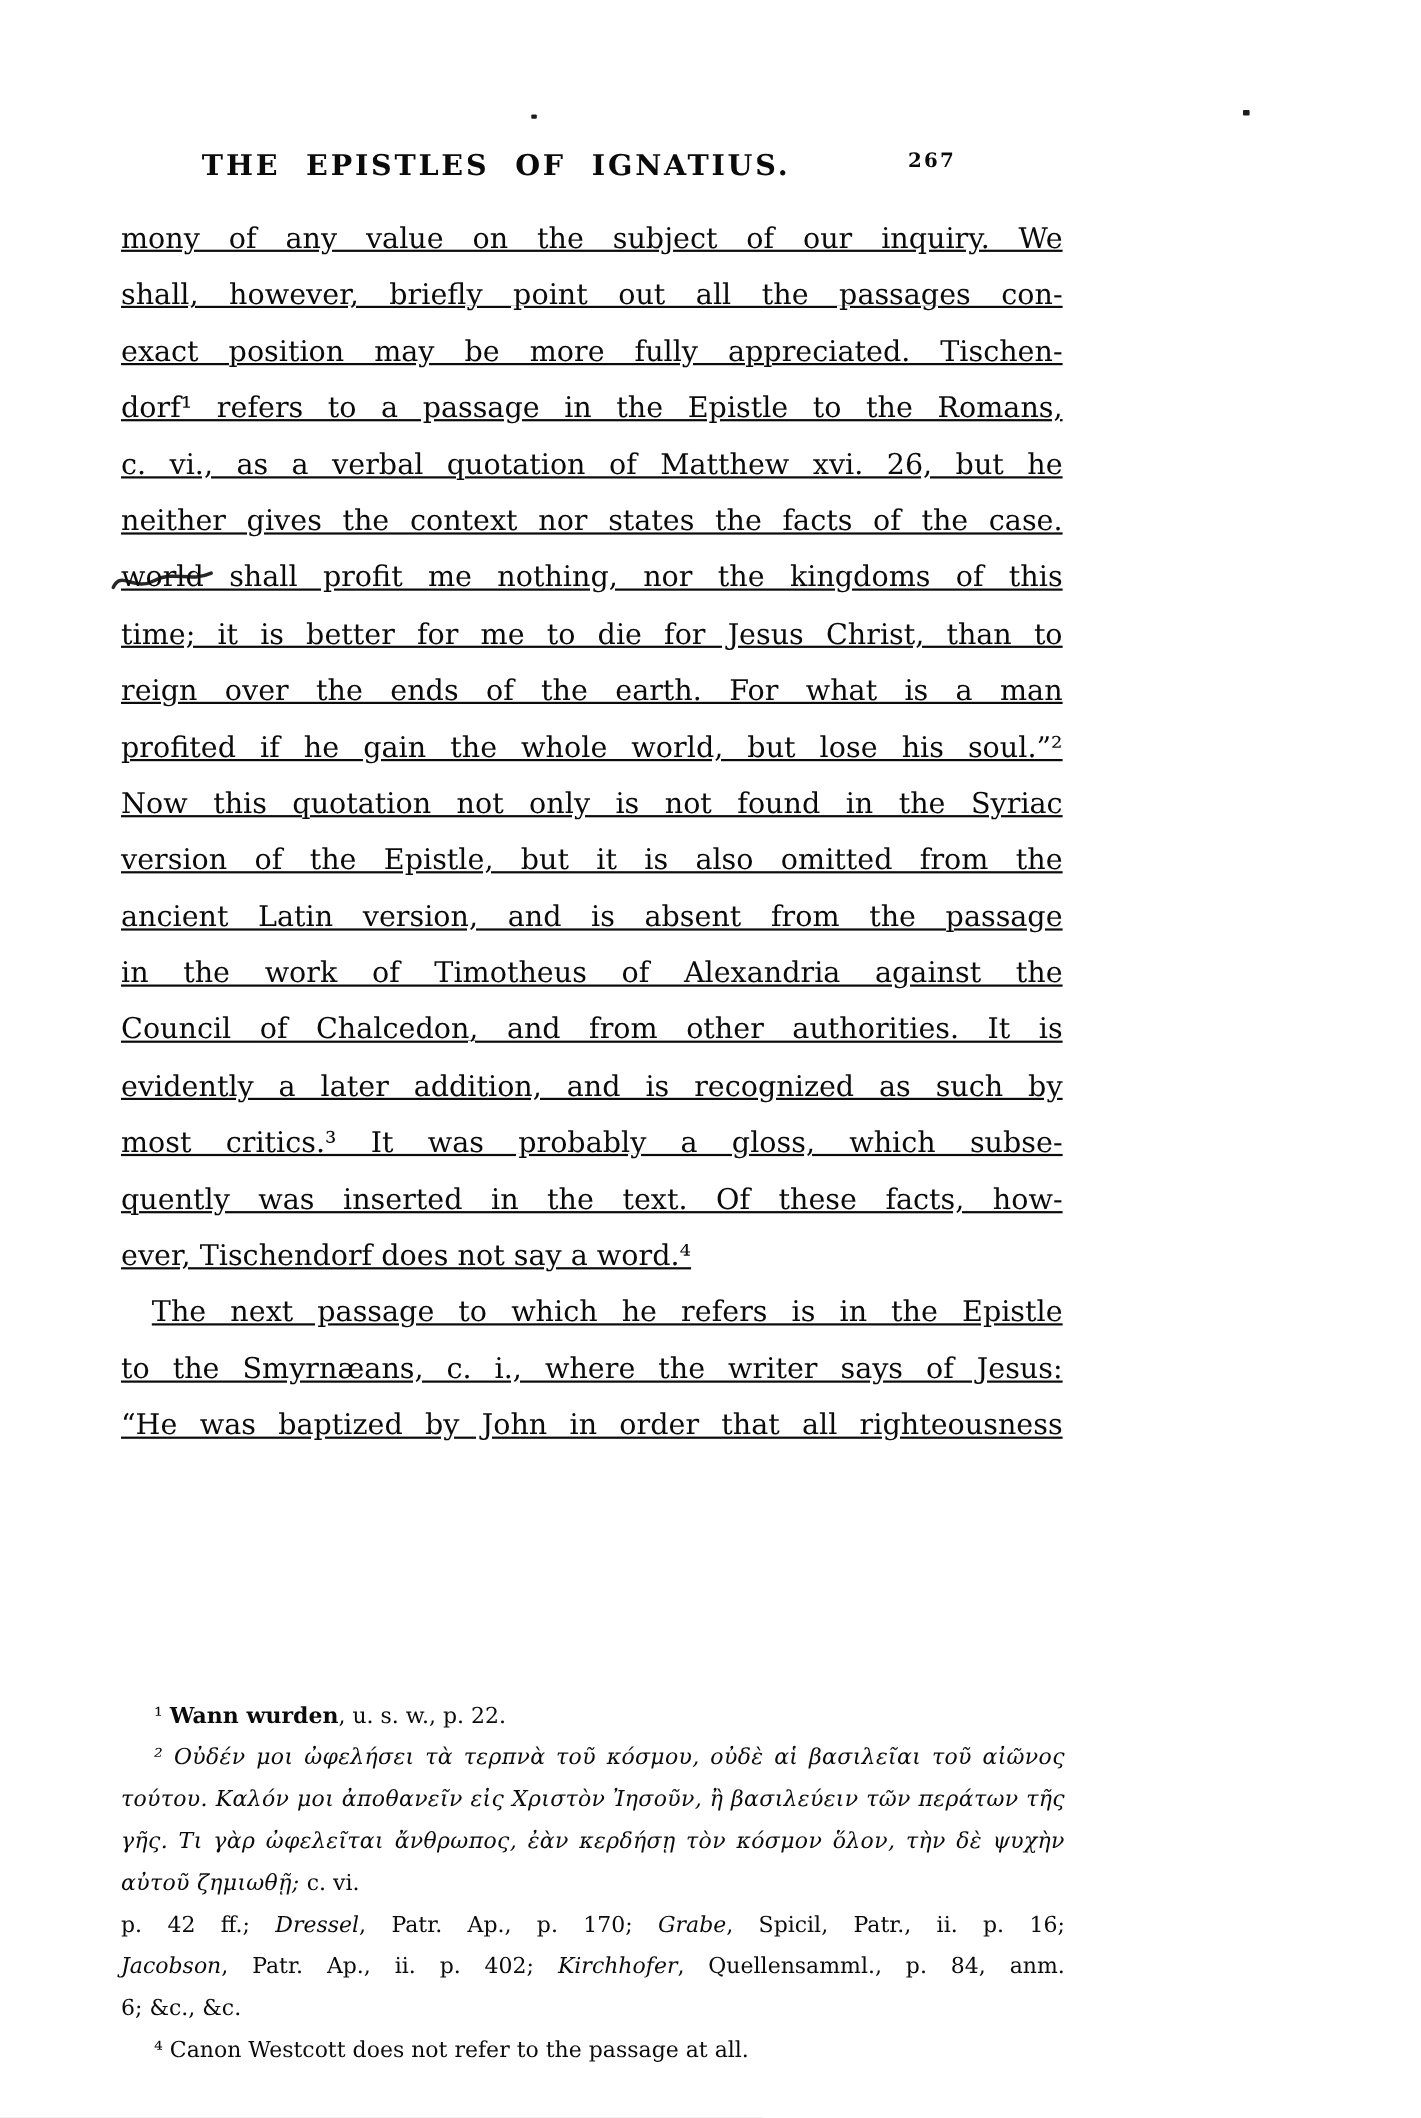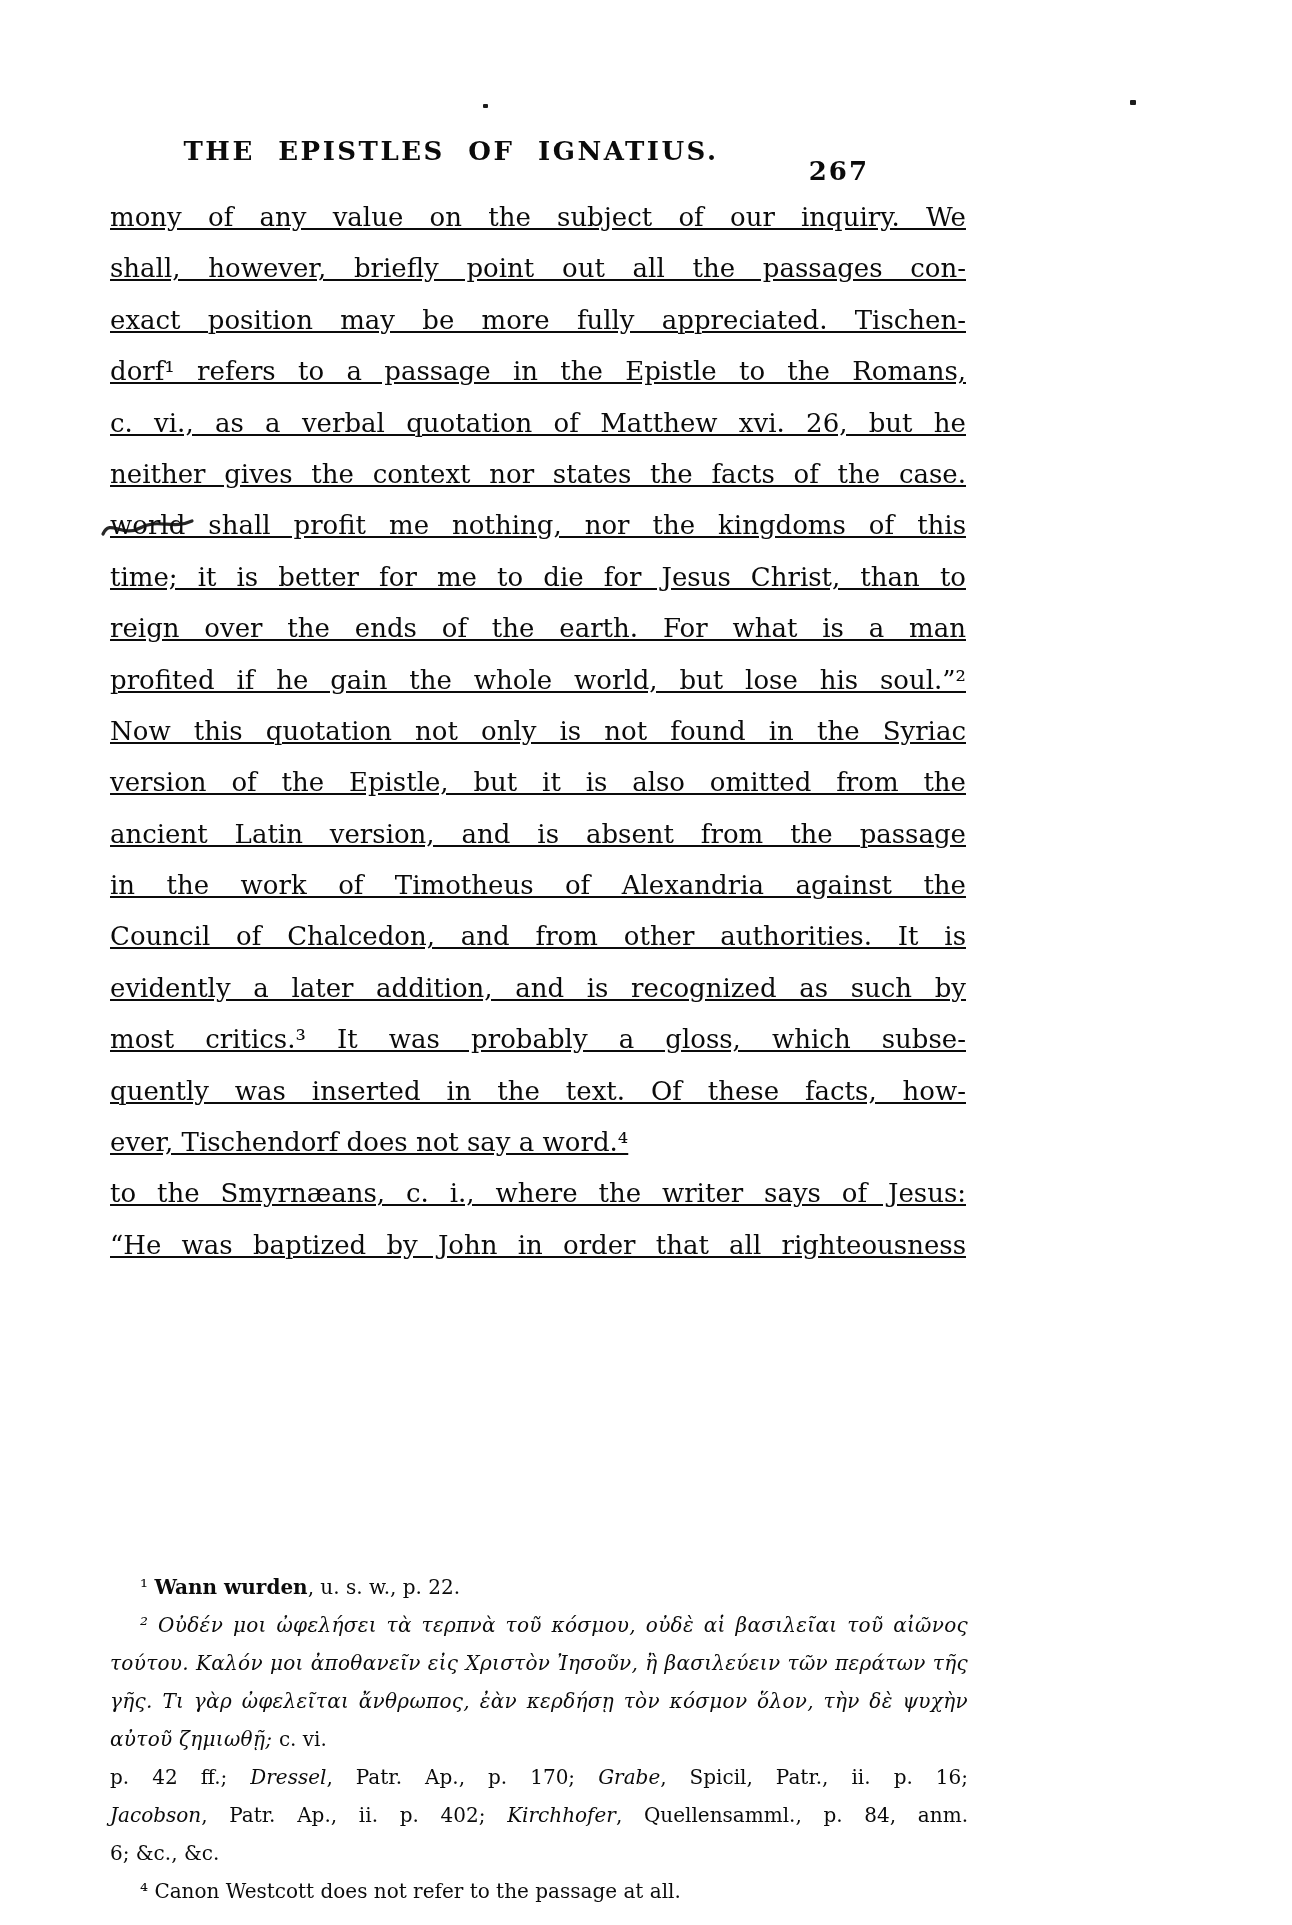--- a/index.html
+++ b/index.html
@@ -20,42 +20,40 @@
     position: absolute; left: 0; right: 80px; top: 0;
     text-align: center;
     font-size: 26px;
     font-weight: 700;
     letter-spacing: 2.5px;
     word-spacing: 12px;
     white-space: nowrap;
   }
   .hdr-page {
     position: absolute; right: 0; top: 0;
-    font-size: 26px;
+    font-size: 18px;
     font-weight: 700;
     letter-spacing: 2px;
-    margin-top: 20px;
   }
 
   
   .bodytext {
     position: absolute; left: 110px; top: 192px; width: 856px;
     font-size: 26px;
     line-height: 51.4px;
   }
   .ln { height: 51.4px; text-decoration: underline; }
   .j { text-align: justify; text-align-last: justify; }
   .ind { text-indent: 28px; }
 
   
   .fns {
     position: absolute; left: 110px; top: 1540px; width: 858px;
     font-size: 20px;
     line-height: 38px;
-    margin-top: 28px;
   }
   .fn-ln { height: 38px; }
   .ind1 { text-indent: 30px; }
   .b { font-weight: 700; }
   .it { font-style: italic; }
   .gk { font-style: italic; letter-spacing: 0.3px; }
 
   
   .pen { position: absolute; left: 100px; top: 510px; pointer-events: none; }
 
@@ -90,20 +88,21 @@
     <div class="ln j">profited if he gain the whole world, but lose his soul.”²</div>
     <div class="ln j">Now this quotation not only is not found in the Syriac</div>
     <div class="ln j">version of the Epistle, but it is also omitted from the</div>
     <div class="ln j">ancient Latin version, and is absent from the passage</div>
     <div class="ln j">in the work of Timotheus of Alexandria against the</div>
     <div class="ln j">Council of Chalcedon, and from other authorities. It is</div>
     <div class="ln j">evidently a later addition, and is recognized as such by</div>
     <div class="ln j">most critics.³ It was probably a gloss, which subse-</div>
     <div class="ln j">quently was inserted in the text. Of these facts, how-</div>
     <div class="ln">ever, Tischendorf does not say a word.⁴</div>
+    <div class="ln j ind">The next passage to which he refers is in the Epistle</div>
     <div class="ln j">to the Smyrnæans, c. i., where the writer says of Jesus:</div>
     <div class="ln j">“He was baptized by John in order that all righteousness</div>
   </main>
 
   <svg class="pen" width="100" height="32" viewBox="0 0 100 32">
     <path d="M3,24 C10,8 22,28 40,18 C58,8 72,20 92,11" fill="none" stroke="#111" stroke-width="3.2" stroke-linecap="round" opacity="0.9"></path>
   </svg>
 
   <section class="fns">
 

